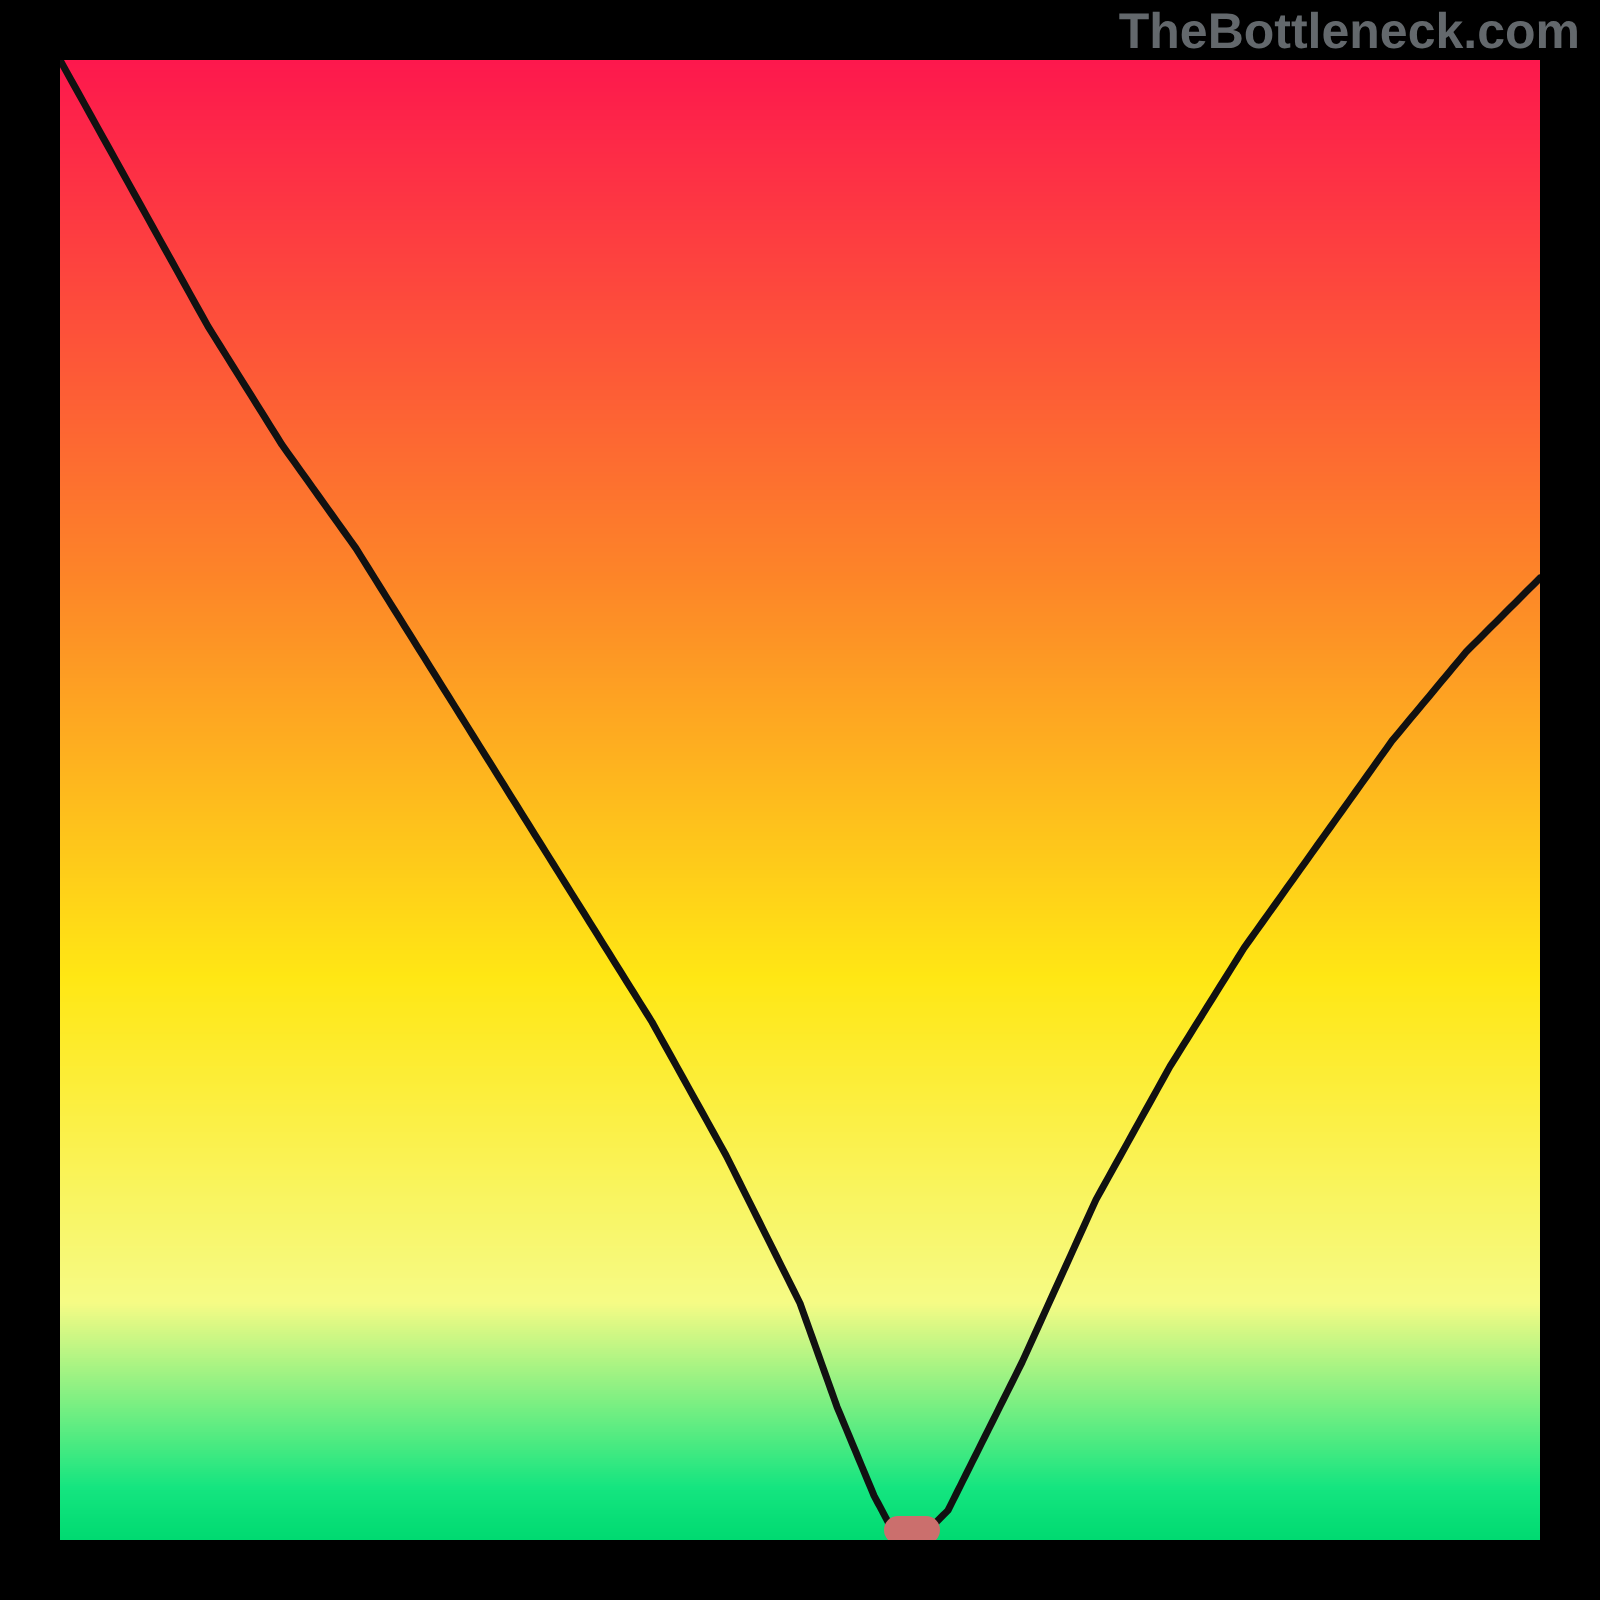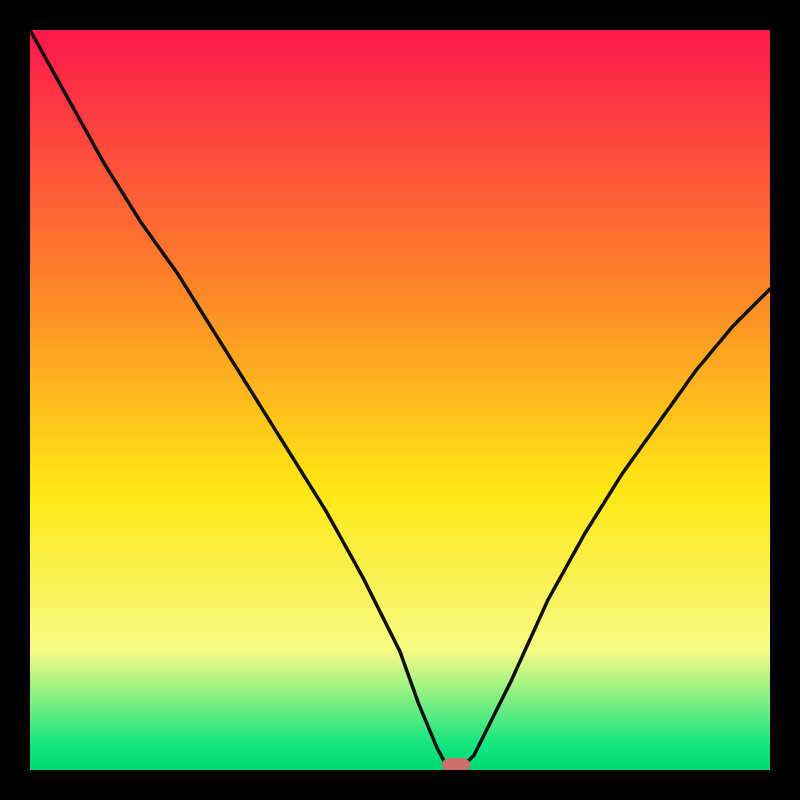--- a/index.html
+++ b/index.html
@@ -62,20 +62,21 @@
     font-weight: 600;
     color: #63686c;
     text-align: right;
     white-space: nowrap;
   }
 </style>
 </head>
 <body>
 
 <div class="frame">
+  <div class="watermark">TheBottleneck.com</div>
   <div class="plot-area">
     <div class="gradient" id="gradient">
         <div class="row" style="top: 0px; height: 2px; background: rgb(253, 24, 77);"></div>
         <div class="row" style="top: 1px; height: 2px; background: rgb(253, 24, 77);"></div>
         <div class="row" style="top: 2px; height: 2px; background: rgb(253, 25, 77);"></div>
         <div class="row" style="top: 3px; height: 2px; background: rgb(253, 25, 77);"></div>
         <div class="row" style="top: 4px; height: 2px; background: rgb(253, 26, 76);"></div>
         <div class="row" style="top: 5px; height: 2px; background: rgb(253, 26, 76);"></div>
         <div class="row" style="top: 6px; height: 2px; background: rgb(253, 27, 76);"></div>
         <div class="row" style="top: 7px; height: 2px; background: rgb(253, 27, 76);"></div>

